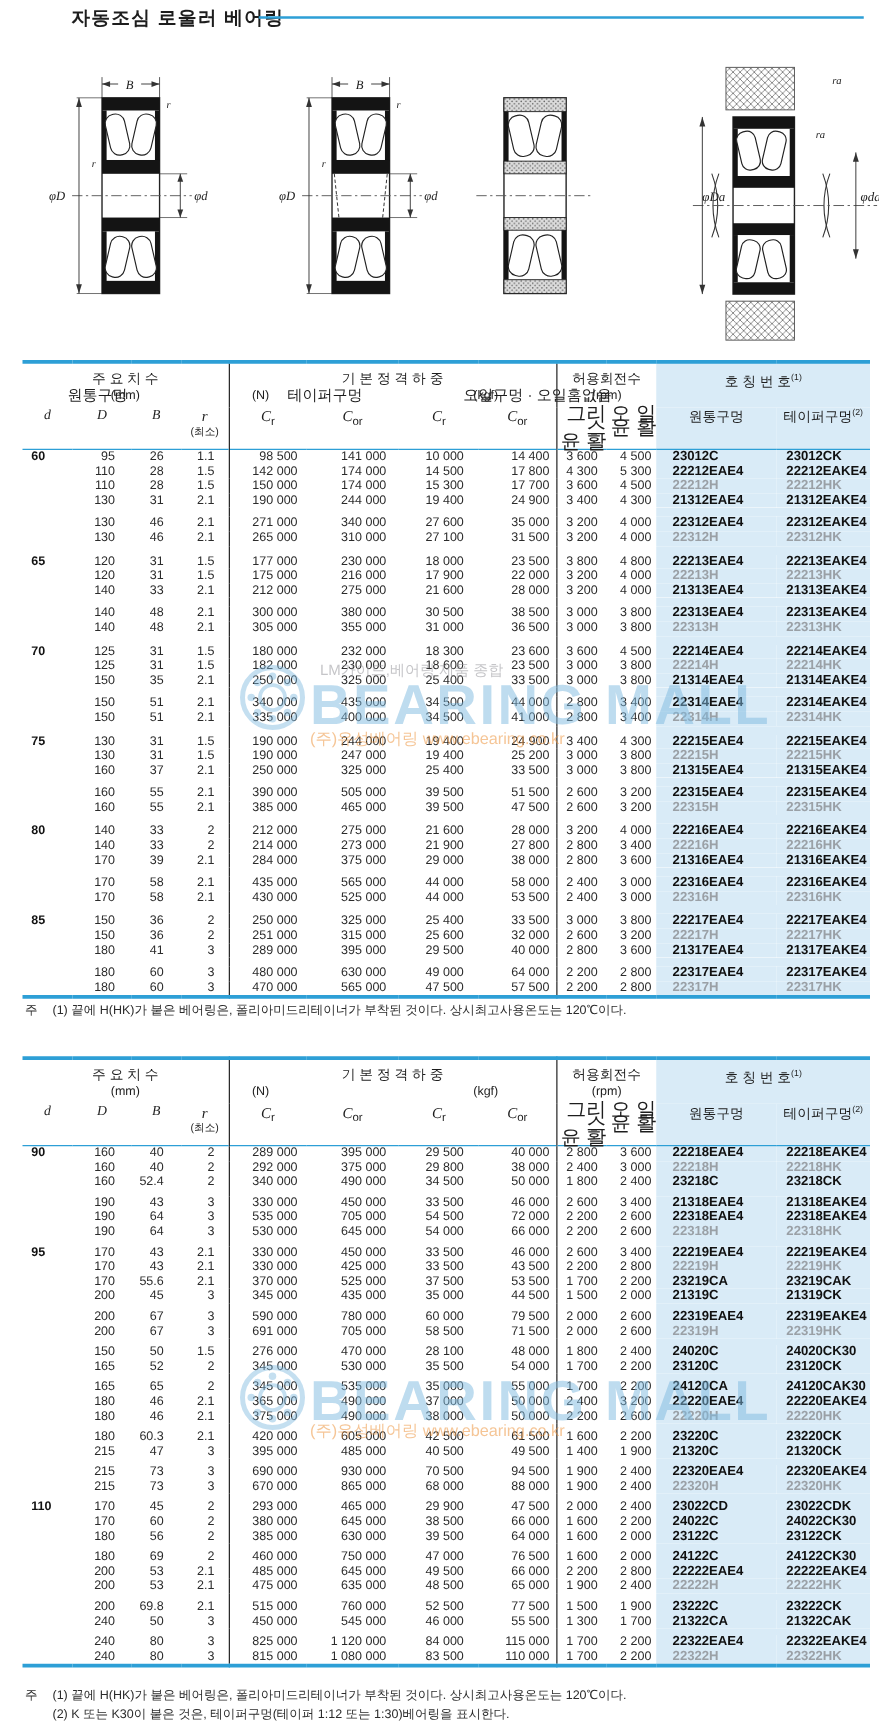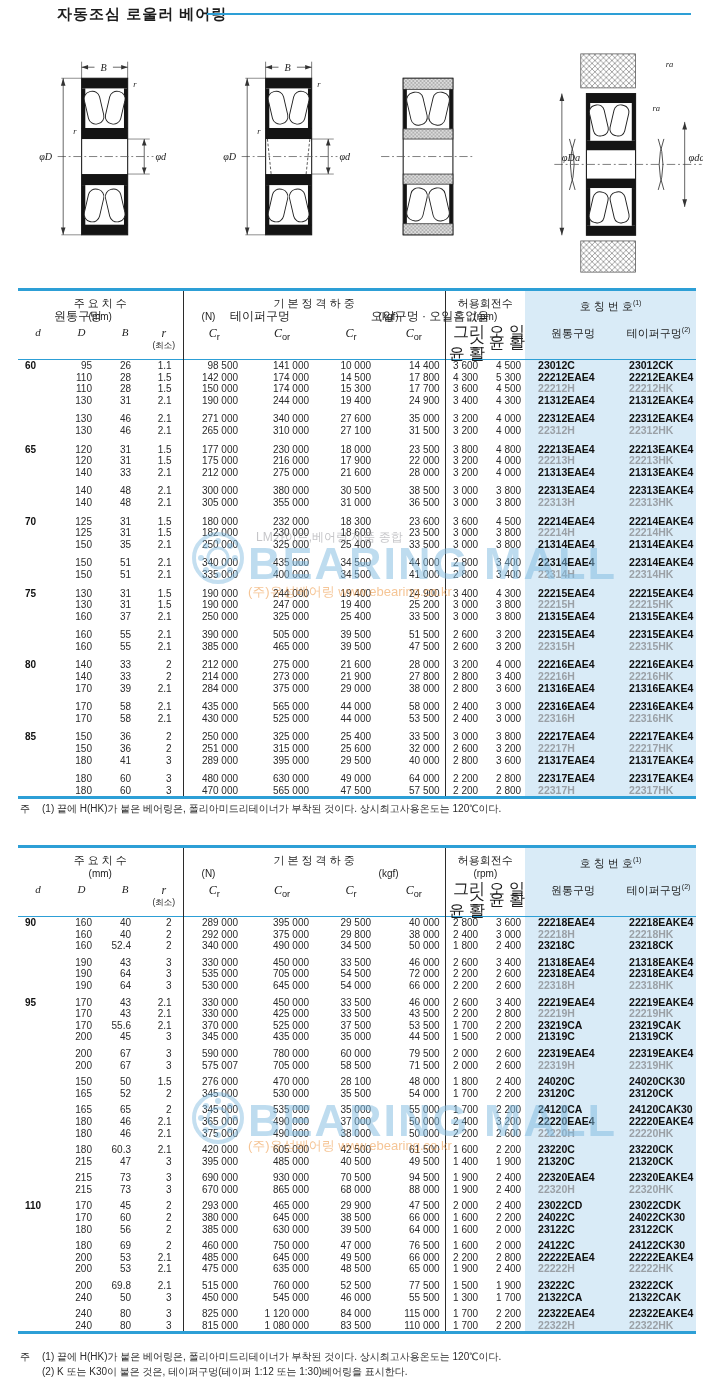--- a/index.html
+++ b/index.html
@@ -1033,21 +1033,21 @@
           <td class="c-gr">2 000</td>
           <td class="c-oil">2 600</td>
           <td class="name cyl band">22319EAE4</td>
           <td class="name tap band">22319EAKE4</td>
         </tr>
         <tr>
           <td class="c-d"></td>
           <td class="c-D">200</td>
           <td class="c-B">67</td>
           <td class="c-r">3</td>
-          <td class="c-crn">575 007</td>
+          <td class="c-crn">691 000</td>
           <td class="c-corn">705 000</td>
           <td class="c-crk">58 500</td>
           <td class="c-cork">71 500</td>
           <td class="c-gr">2 000</td>
           <td class="c-oil">2 600</td>
           <td class="name cyl band muted">22319H</td>
           <td class="name tap band muted">22319HK</td>
         </tr>
         <tr class="gap">
           <td class="g1" colspan="4"></td>

